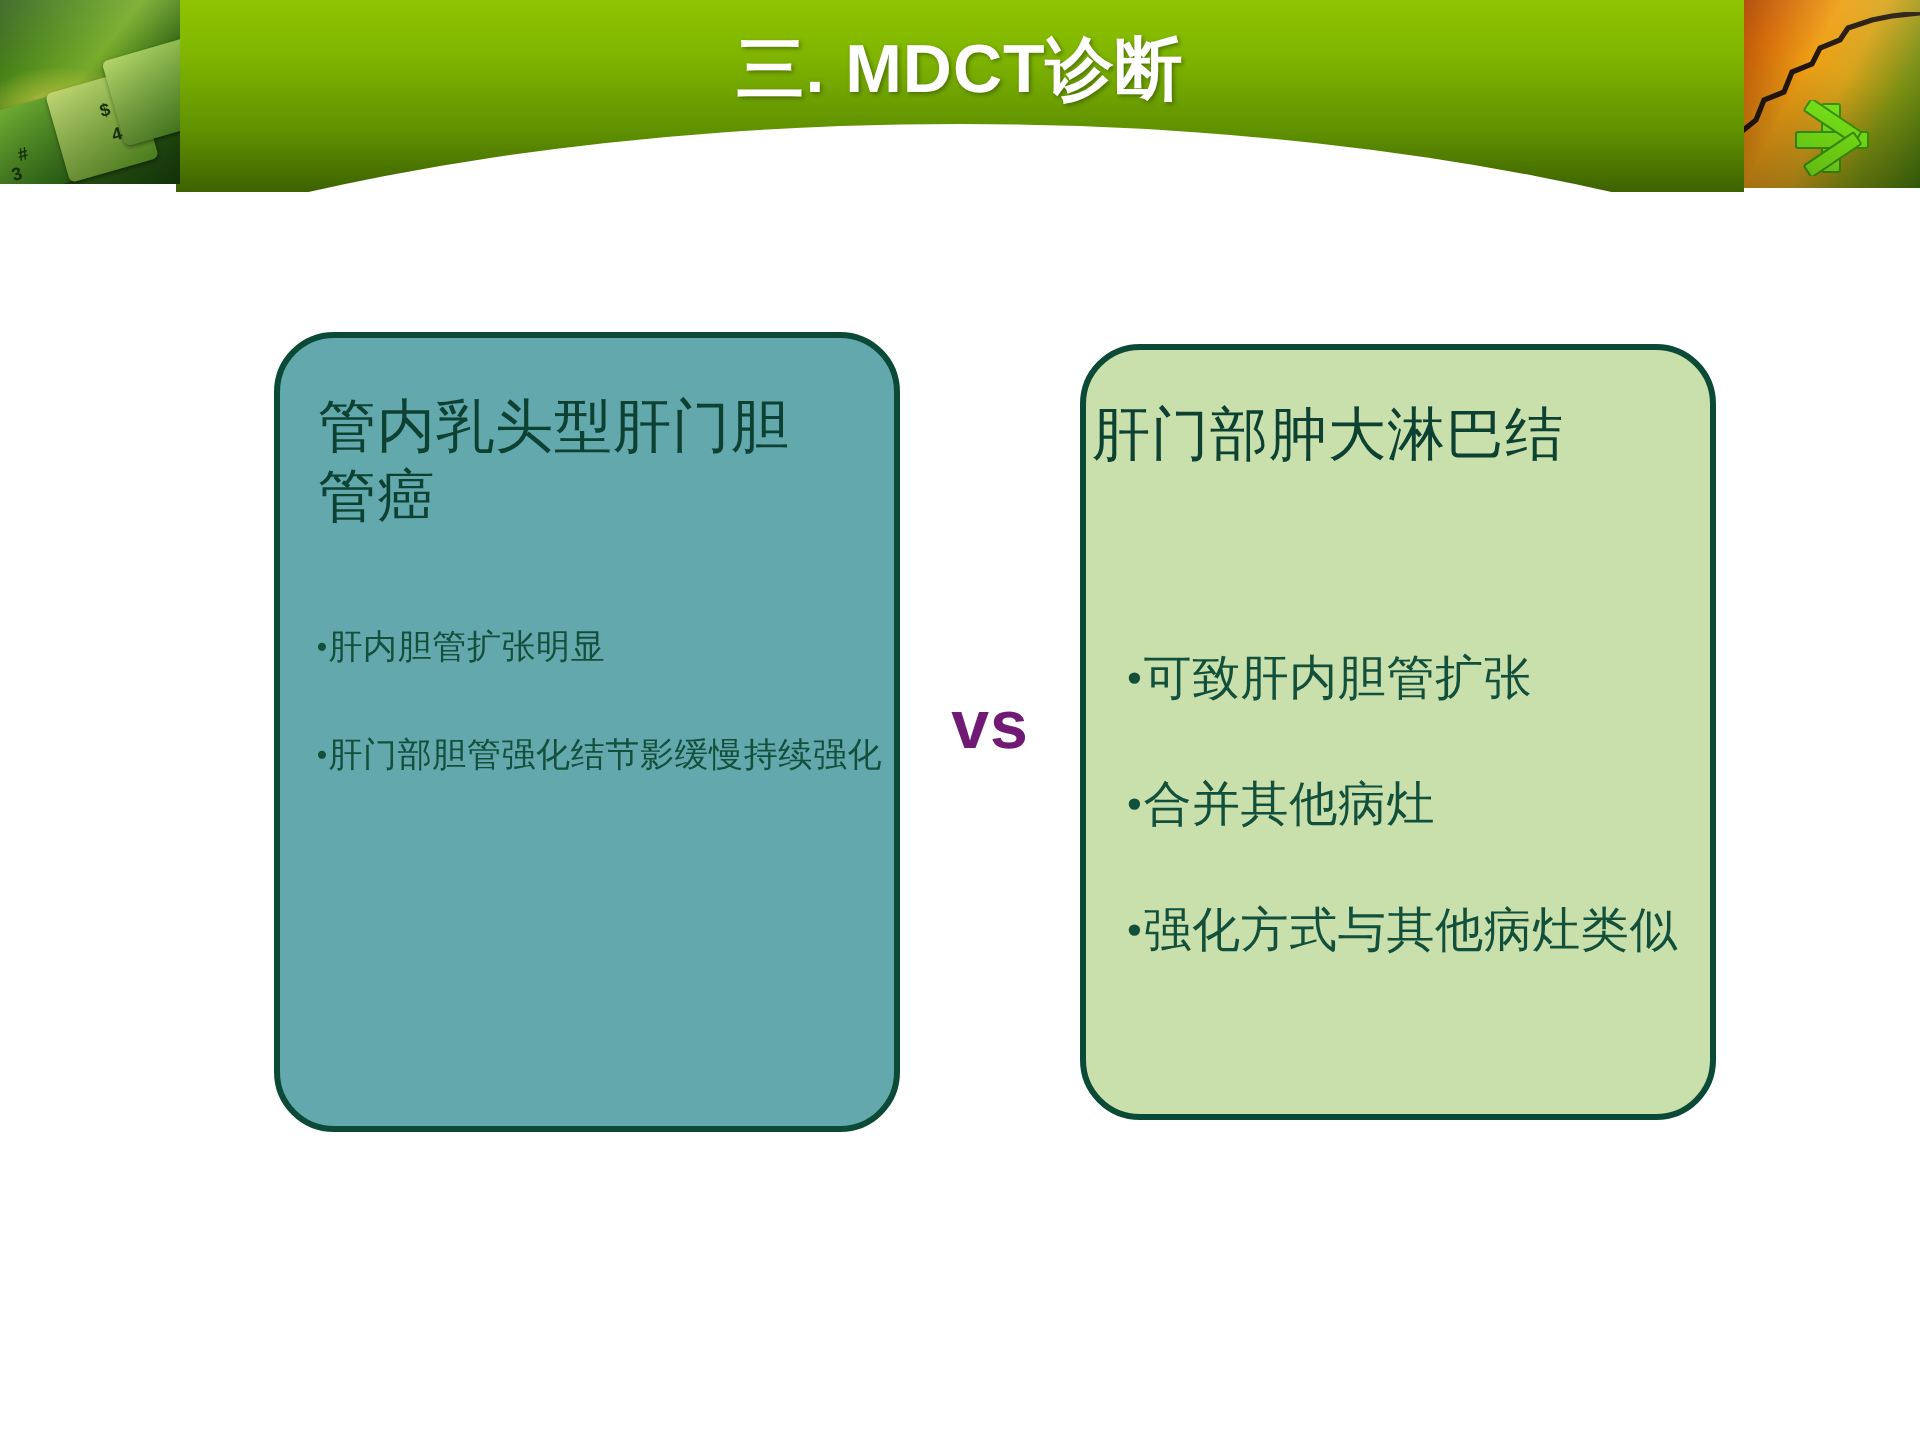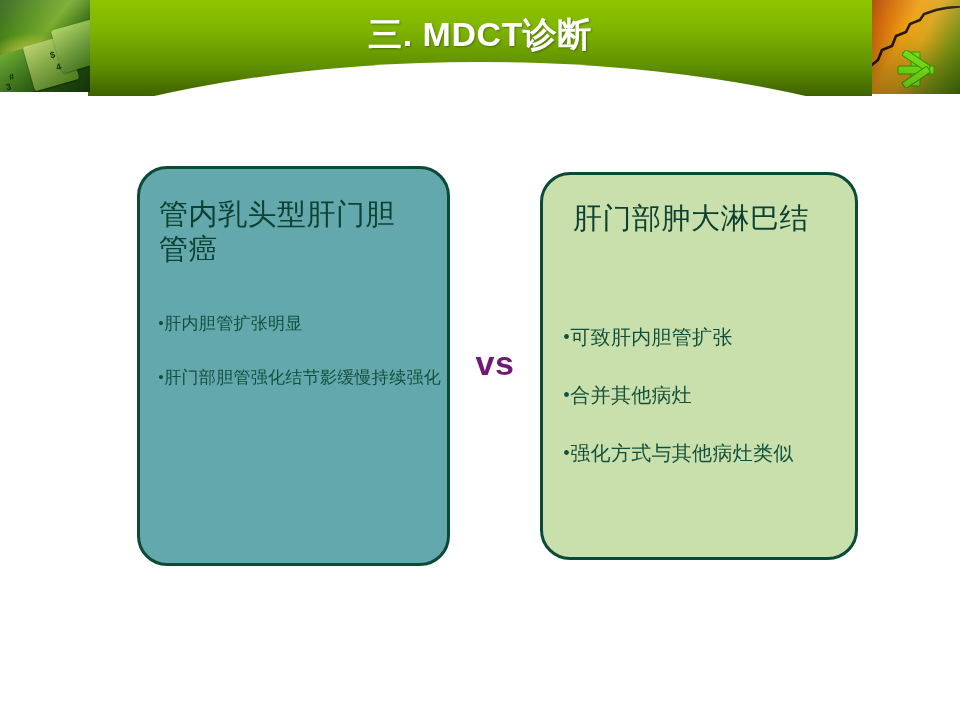--- a/index.html
+++ b/index.html
@@ -166,42 +166,42 @@
     line-height: 1.22;
     color: #0d4233;
     letter-spacing: 0.5px;
   }
   .box-left .box-title {
     left: 19px;
     top: 28px;
     width: 262px;
   }
   .box-right .box-title {
-    left: 30px;
+    left: 3px;
     top: 26px;
     width: 268px;
   }
 
   .bullets {
     position: absolute;
     font-family: "Liberation Serif", "DejaVu Serif", serif;
     color: #12503c;
     letter-spacing: 0.3px;
   }
   .box-left .bullets {
     left: 18px;
     top: 144px;
     width: 285px;
     font-size: 17px;
   }
   .box-right .bullets {
     left: 20px;
     top: 150px;
     width: 288px;
-    font-size: 20px;
+    font-size: 24px;
   }
   .bullet {
     line-height: 1.26;
     margin-bottom: 33px;
     text-indent: 0;
   }
   .bullet:last-child { margin-bottom: 0; }
 
   .vs {
     position: absolute;

